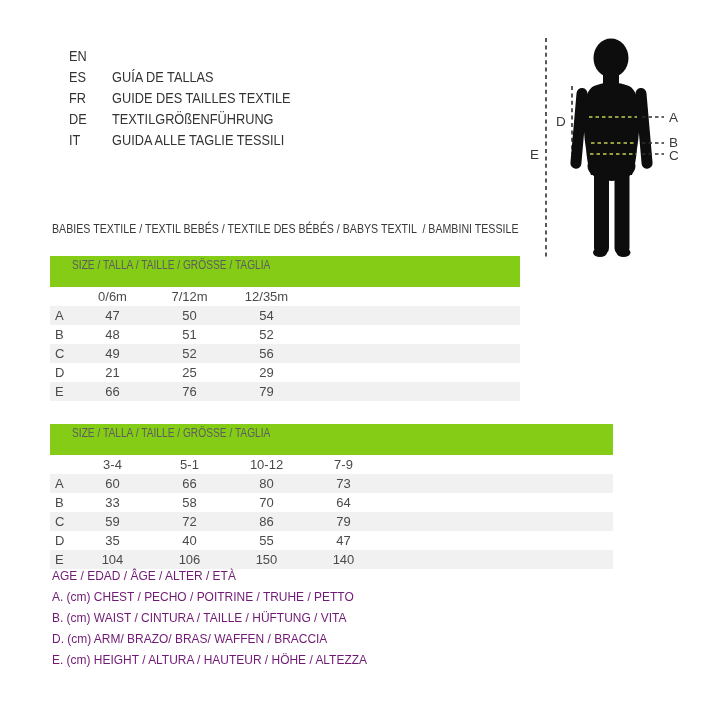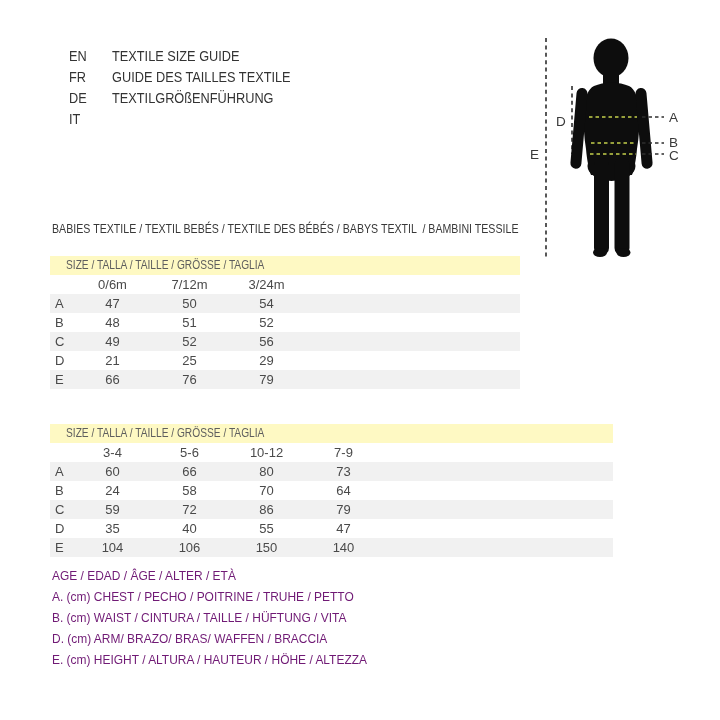--- a/index.html
+++ b/index.html
@@ -18,21 +18,21 @@
 
   
   .section-title{position:absolute;left:52px;font-size:12.5px;line-height:15px;color:#383838;white-space:nowrap;}
   .title-1{top:222px;}
   .title-2{top:402px;}
 
   
   .size-table{position:absolute;left:50px;}
   .t1{top:256px;width:470px;}
   .t2{top:424px;width:563px;}
-  .size-bar{height:19px;line-height:19px;background:#fef9c3;color:#5e5e5e;font-size:12px;padding-left:16px;box-sizing:border-box;}
+  .size-bar{height:31px;line-height:19px;background:#84cc16;color:#5e5e5e;font-size:12px;padding-left:22px;box-sizing:border-box;}
   .trow{display:flex;height:19px;line-height:19px;font-size:13px;color:#4a4a4a;align-items:flex-end;}
   .trow.striped{background:#f1f1f1;}
   .cell-label{flex:0 0 24px;width:24px;padding-left:5px;box-sizing:border-box;text-align:left;}
   .cell-data{flex:0 0 77px;width:77px;text-align:center;}
   .cell-fill{flex:1;}
 
   
   .legend-block{position:absolute;left:52px;top:565px;}
   .legend-line{height:21px;line-height:21px;font-size:13px;color:#701a75;white-space:nowrap;}
 
@@ -41,32 +41,36 @@
   .fig-label{font-size:13.5px;fill:#3a3a3a;font-family:"Liberation Sans", sans-serif;}
 </style>
 </head>
 <body>
 
 <div class="canvas">
 
   <div class="lang-block">
     <div class="lang-row">
       <span class="lang-code"><span class="cond">EN</span></span>
-      <span class="lang-title"><span class="cond">TEXTILE SIZE GUIDE</span></span>
+    </div>
+    <div class="lang-row">
+      <span class="lang-code"><span class="cond">ES</span></span>
+      <span class="lang-title"><span class="cond">GUÍA DE TALLAS</span></span>
     </div>
     <div class="lang-row">
       <span class="lang-code"><span class="cond">FR</span></span>
       <span class="lang-title"><span class="cond">GUIDE DES TAILLES TEXTILE</span></span>
     </div>
     <div class="lang-row">
       <span class="lang-code"><span class="cond">DE</span></span>
       <span class="lang-title"><span class="cond">TEXTILGRÖßENFÜHRUNG</span></span>
     </div>
     <div class="lang-row">
       <span class="lang-code"><span class="cond">IT</span></span>
+      <span class="lang-title"><span class="cond">GUIDA ALLE TAGLIE TESSILI</span></span>
     </div>
   </div>
 
   <div class="figure-wrap">
     <svg width="170" height="240" viewBox="0 0 170 240" xmlns="http://www.w3.org/2000/svg">
 
       <line x1="21" y1="13" x2="21" y2="233" stroke="#2e2e2e" stroke-width="1.6" stroke-dasharray="4 3.4"></line>
 
       <line x1="47" y1="61" x2="47" y2="129" stroke="#2e2e2e" stroke-width="1.6" stroke-dasharray="4 3.4"></line>
 
@@ -105,21 +109,21 @@
   </div>
 
   <div class="size-table t1">
     <div class="size-bar">
       <span class="cond">SIZE / TALLA / TAILLE / GRÖSSE / TAGLIA</span>
     </div>
     <div class="trow">
       <span class="cell-label"></span>
       <span class="cell-data">0/6m</span>
       <span class="cell-data">7/12m</span>
-      <span class="cell-data">3/24m</span>
+      <span class="cell-data">12/35m</span>
       <span class="cell-fill"></span>
     </div>
     <div class="trow striped">
       <span class="cell-label">A</span>
       <span class="cell-data">47</span>
       <span class="cell-data">50</span>
       <span class="cell-data">54</span>
       <span class="cell-fill"></span>
     </div>
     <div class="trow">
@@ -153,36 +157,36 @@
   </div>
 
 
   <div class="size-table t2">
     <div class="size-bar">
       <span class="cond">SIZE / TALLA / TAILLE / GRÖSSE / TAGLIA</span>
     </div>
     <div class="trow">
       <span class="cell-label"></span>
       <span class="cell-data">3-4</span>
-      <span class="cell-data">5-6</span>
+      <span class="cell-data">5-1</span>
       <span class="cell-data">10-12</span>
       <span class="cell-data">7-9</span>
       <span class="cell-fill"></span>
     </div>
     <div class="trow striped">
       <span class="cell-label">A</span>
       <span class="cell-data">60</span>
       <span class="cell-data">66</span>
       <span class="cell-data">80</span>
       <span class="cell-data">73</span>
       <span class="cell-fill"></span>
     </div>
     <div class="trow">
       <span class="cell-label">B</span>
-      <span class="cell-data">24</span>
+      <span class="cell-data">33</span>
       <span class="cell-data">58</span>
       <span class="cell-data">70</span>
       <span class="cell-data">64</span>
       <span class="cell-fill"></span>
     </div>
     <div class="trow striped">
       <span class="cell-label">C</span>
       <span class="cell-data">59</span>
       <span class="cell-data">72</span>
       <span class="cell-data">86</span>

